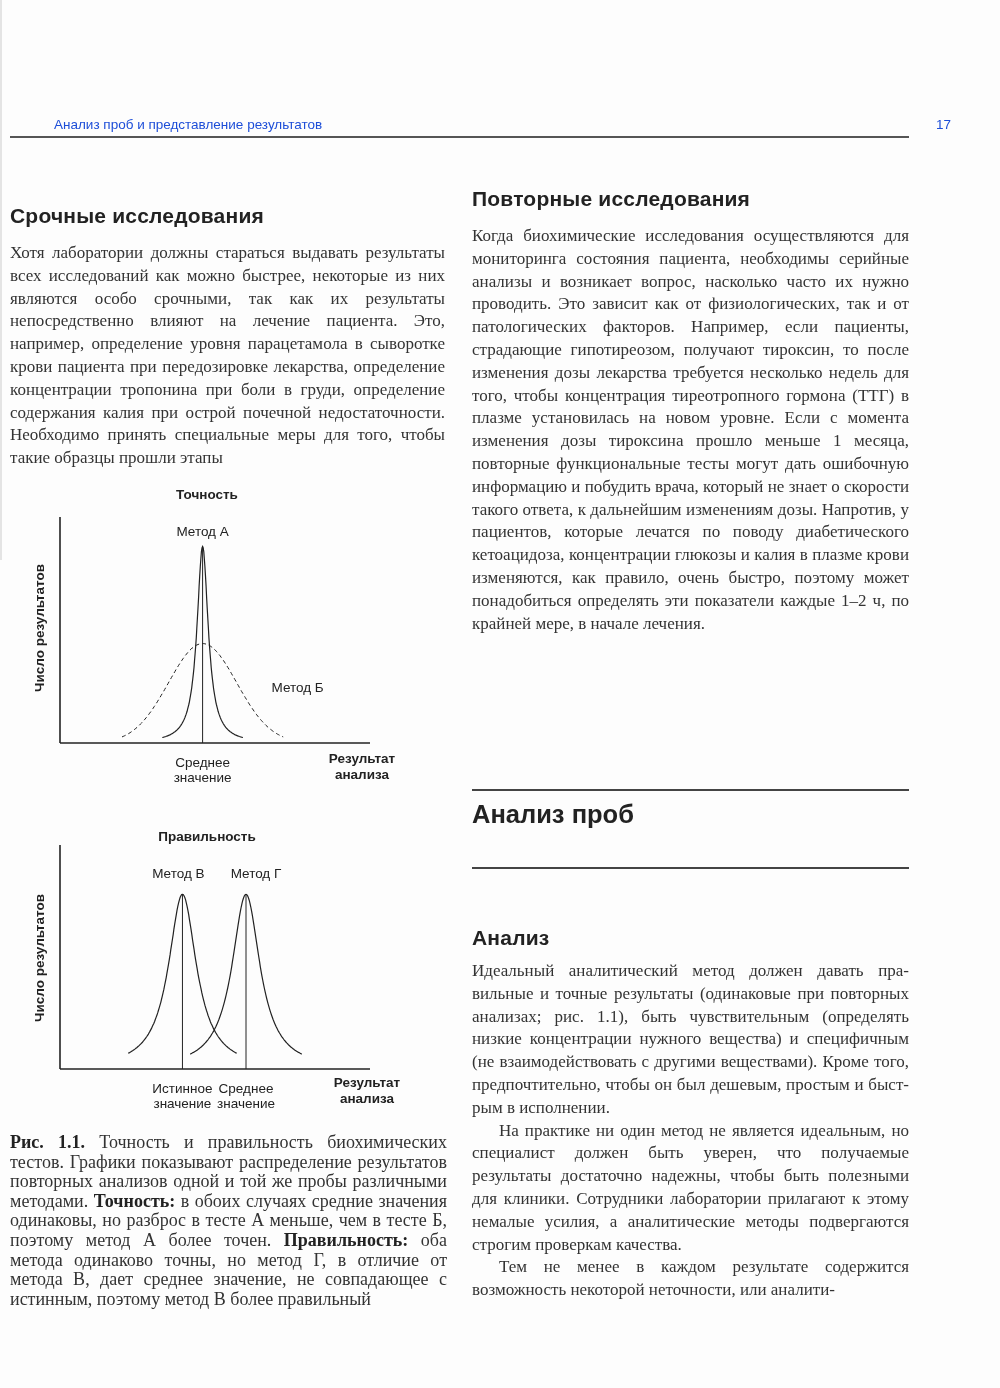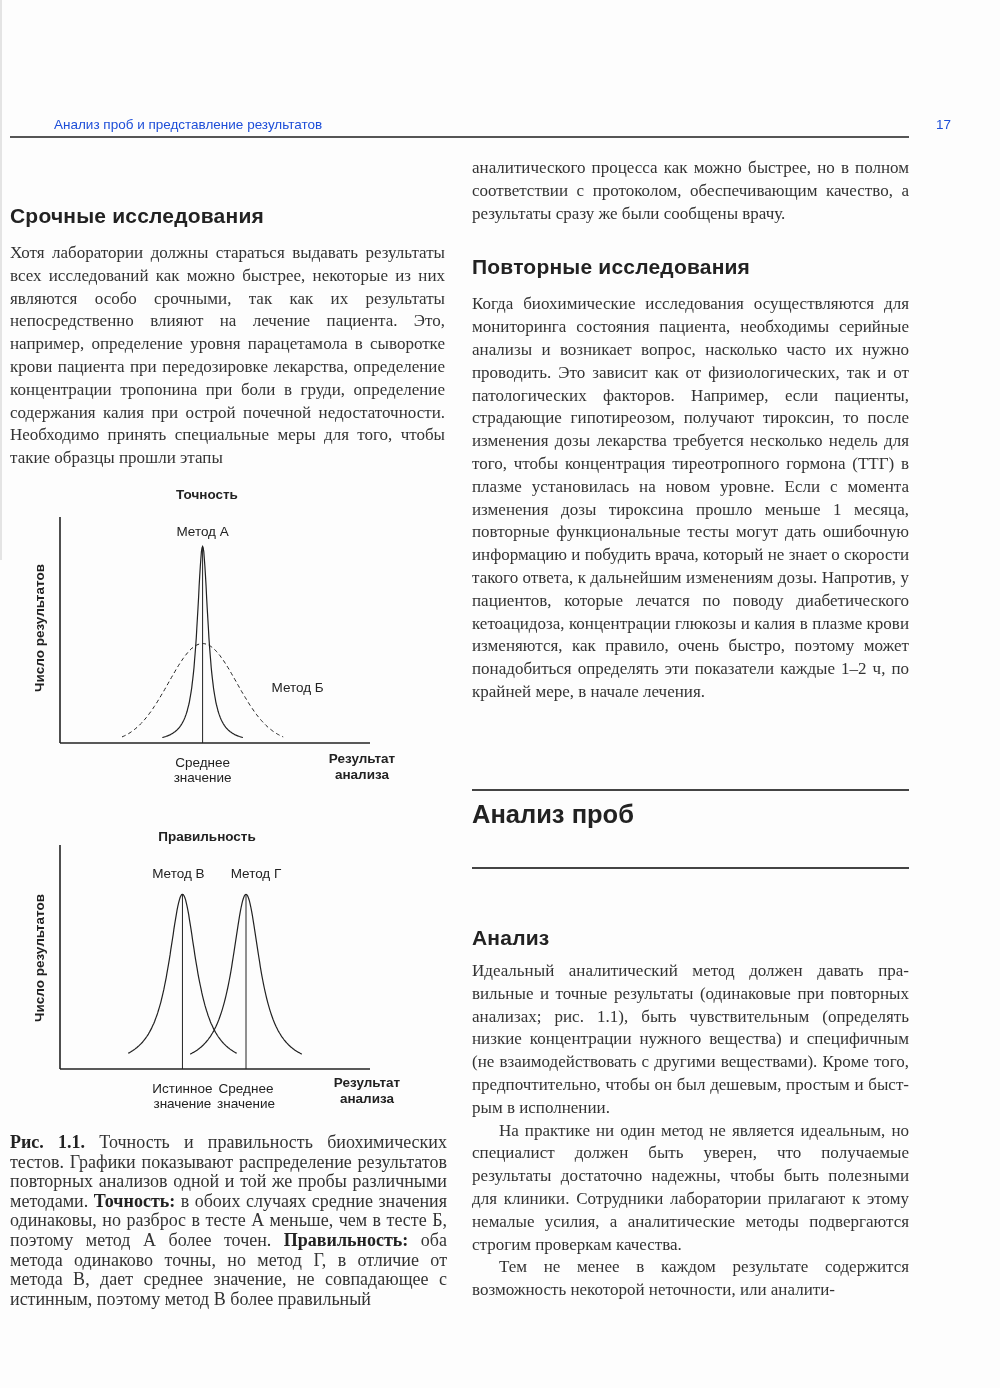--- a/index.html
+++ b/index.html
@@ -86,21 +86,20 @@
     <text class="fig-text" x="367" y="1087" text-anchor="middle" font-size="13.5" font-weight="bold">Результат</text>
     <text class="fig-text" x="367" y="1103" text-anchor="middle" font-size="13.5" font-weight="bold">анализа</text>
   </g>
 </svg>
 
 <div class="caption">
   <b>Рис. 1.1.</b><span> Точность и правильность биохимических тестов. Графики показывают распределение результатов повторных анализов одной и той же пробы различными методами. </span><b>Точ­ность:</b><span> в обоих случаях средние значения одинаковы, но раз­брос в тесте А меньше, чем в тесте Б, поэтому метод А более точен. </span><b>Правильность:</b><span> оба метода одинаково точны, но ме­тод Г, в отличие от метода В, дает среднее значение, не совпа­дающее с истинным, поэтому метод В более правильный</span>
 </div>
 
 <div class="col col-right">
-  <p class="body">аналитического процесса как можно быстрее, но в полном соответствии с протоколом, обеспечива­ющим качество, а результаты сразу же были сооб­щены врачу.</p>
   <h2 class="sec" style="margin-top:30px;">Повторные исследования</h2>
   <p class="body" style="margin-top:14px;">Когда биохимические исследования осуществля­ются для мониторинга состояния пациента, необ­ходимы серийные анализы и возникает вопрос, на­сколько часто их нужно проводить. Это зависит как от физиологических, так и от патологических фак­торов. Например, если пациенты, страдающие ги­потиреозом, получают тироксин, то после измене­ния дозы лекарства требуется несколько недель для того, чтобы концентрация тиреотропного гор­мона (ТТГ) в плазме установилась на новом уров­не. Если с момента изменения дозы тироксина про­шло меньше 1 месяца, повторные функциональные тесты могут дать ошибочную информацию и побу­дить врача, который не знает о скорости такого от­вета, к дальнейшим изменениям дозы. Напротив, у пациентов, которые лечатся по поводу диабети­ческого кетоацидоза, концентрации глюкозы и ка­лия в плазме крови изменяются, как правило, очень быстро, поэтому может понадобиться определять эти показатели каждые 1–2 ч, по крайней мере, в начале лечения.</p>
 </div>
 
 <div class="rule" style="left:472px; top:789px; width:437px;"></div>
 <div class="col" style="left:472px; top:797px; width:437px;">
   <h2 class="big">Анализ проб</h2>
 </div>
 <div class="rule" style="left:472px; top:867px; width:437px;"></div>
 

